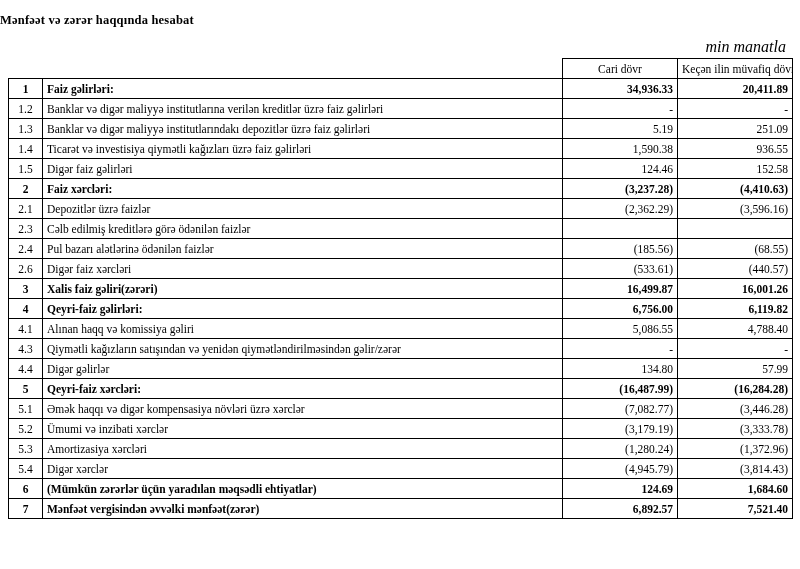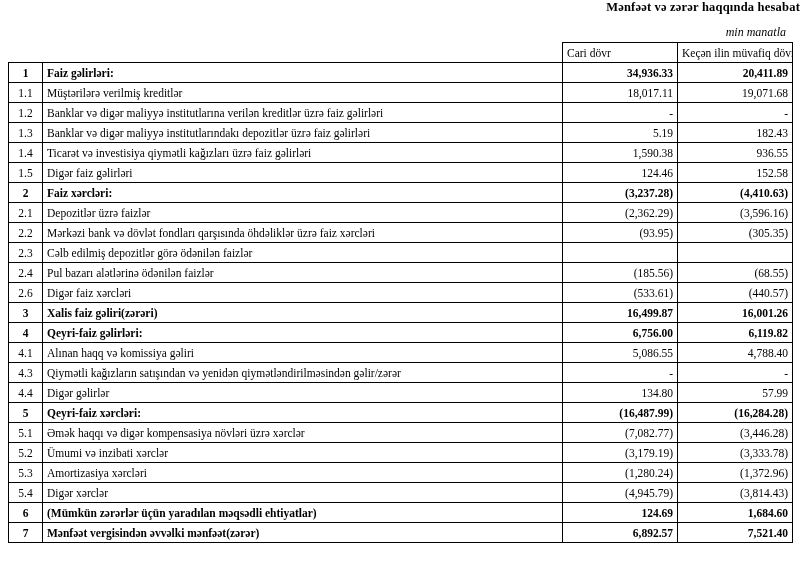--- a/index.html
+++ b/index.html
@@ -14,31 +14,31 @@
     color: #000000;
   }
   .page {
     position: relative;
     width: 800px;
     height: 569px;
     box-sizing: border-box;
     padding: 0;
   }
   .doc-title {
-    text-align: right;
+    text-align: left;
     font-family: "Liberation Serif", serif;
     font-weight: bold;
     font-size: 12.5px;
     letter-spacing: 0.2px;
-    margin: 0 0 10px 0;
+    margin: 13px 0 10px 0;
   }
   .units {
     text-align: right;
     font-style: italic;
-    font-size: 12px;
+    font-size: 16px;
     padding-right: 14px;
     margin-bottom: 2px;
   }
   table.fin {
     border-collapse: collapse;
     width: 784px;
     margin-left: 8px;
     table-layout: fixed;
   }
   table.fin td, table.fin th {
@@ -56,21 +56,21 @@
   col.c-v1 { width: 115px; }
   col.c-v2 { width: 115px; }
 
   .hdr-blank {
     border-left: none !important;
     border-top: none !important;
     border-bottom: none !important;
     border-right: none !important;
   }
   .hdr-cell {
-    text-align: left;
+    text-align: center;
     font-weight: normal;
     font-size: 11.5px;
     vertical-align: middle;
     height: 40px;
     padding: 2px 4px;
     white-space: normal;
     line-height: 13px;
   }
   .num {
     text-align: center;
@@ -112,36 +112,30 @@
       </tr>
     </thead>
     <tbody>
         <tr class="bold">
           <td class="num bold">1</td>
           <td class="desc bold">Faiz gəlirləri:</td>
           <td class="val bold">34,936.33</td>
           <td class="val bold">20,411.89</td>
         </tr>
         <tr>
-          <td class="num">1.1</td>
-          <td class="desc">Müştərilərə verilmiş kreditlər</td>
-          <td class="val">18,017.11</td>
-          <td class="val">19,071.68</td>
-        </tr>
-        <tr>
           <td class="num">1.2</td>
           <td class="desc">Banklar və digər maliyyə institutlarına verilən kreditlər üzrə faiz gəlirləri</td>
           <td class="val">-</td>
           <td class="val">-</td>
         </tr>
         <tr>
           <td class="num">1.3</td>
           <td class="desc">Banklar və digər maliyyə institutlarındakı depozitlər üzrə faiz gəlirləri</td>
           <td class="val">5.19</td>
-          <td class="val">182.43</td>
+          <td class="val">251.09</td>
         </tr>
         <tr>
           <td class="num">1.4</td>
           <td class="desc">Ticarət və investisiya qiymətli kağızları üzrə faiz gəlirləri</td>
           <td class="val">1,590.38</td>
           <td class="val">936.55</td>
         </tr>
         <tr>
           <td class="num">1.5</td>
           <td class="desc">Digər faiz gəlirləri</td>
@@ -154,28 +148,22 @@
           <td class="val bold">(3,237.28)</td>
           <td class="val bold">(4,410.63)</td>
         </tr>
         <tr>
           <td class="num">2.1</td>
           <td class="desc">Depozitlər üzrə faizlər</td>
           <td class="val">(2,362.29)</td>
           <td class="val">(3,596.16)</td>
         </tr>
         <tr>
-          <td class="num">2.2</td>
-          <td class="desc">Mərkəzi bank və dövlət fondları qarşısında öhdəliklər üzrə faiz xərcləri</td>
-          <td class="val">(93.95)</td>
-          <td class="val">(305.35)</td>
-        </tr>
-        <tr>
           <td class="num">2.3</td>
-          <td class="desc">Cəlb edilmiş depozitlər görə ödənilən faizlər</td>
+          <td class="desc">Cəlb edilmiş kreditlərə görə ödənilən faizlər</td>
           <td class="val"></td>
           <td class="val"></td>
         </tr>
         <tr>
           <td class="num">2.4</td>
           <td class="desc">Pul bazarı alətlərinə ödənilən faizlər</td>
           <td class="val">(185.56)</td>
           <td class="val">(68.55)</td>
         </tr>
         <tr>

